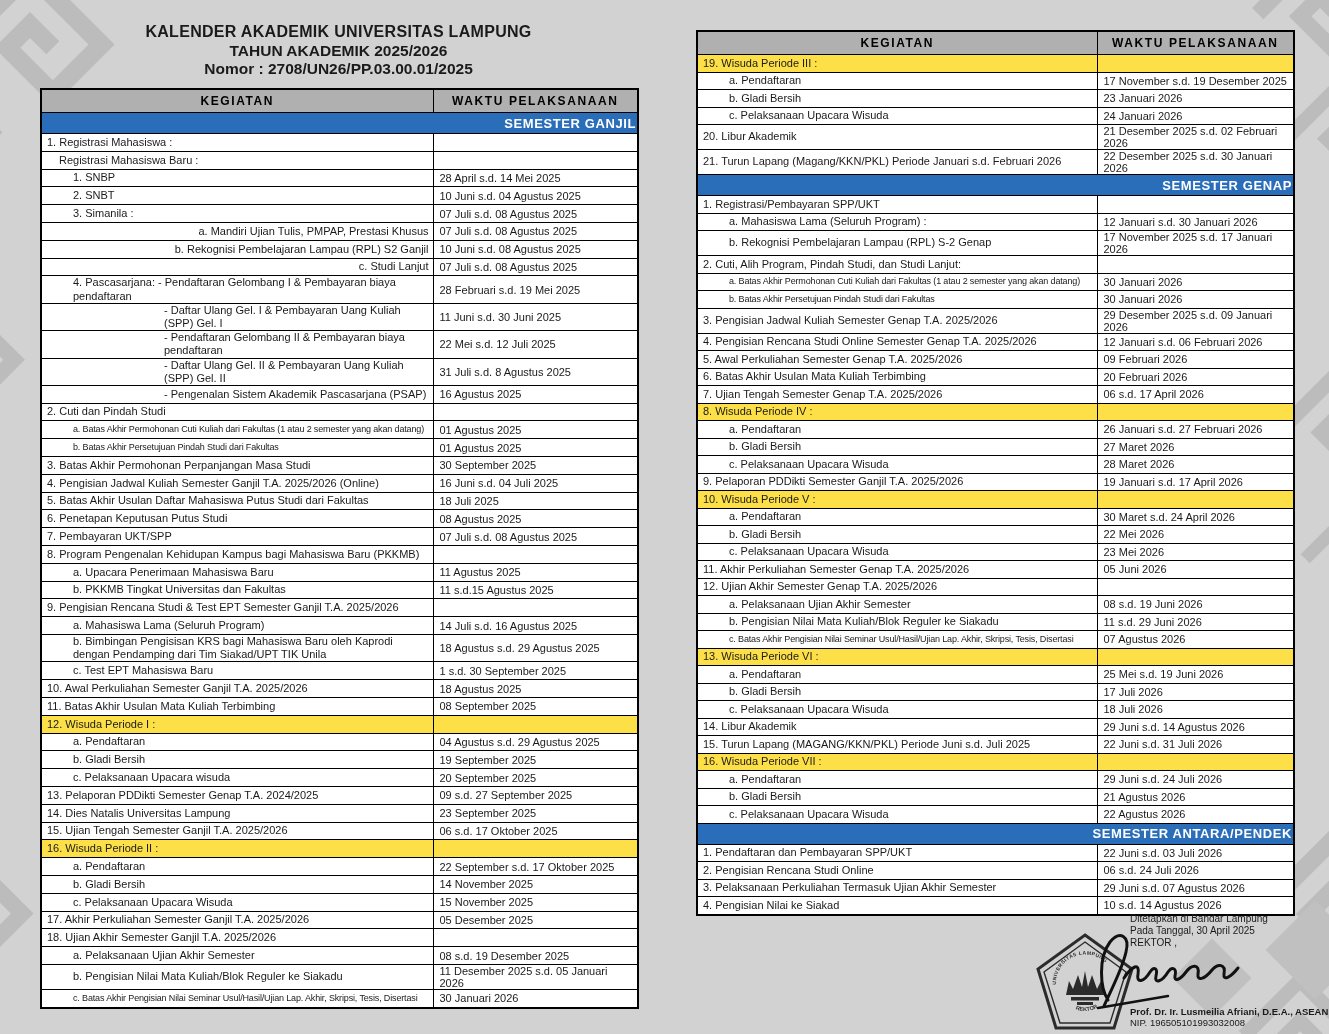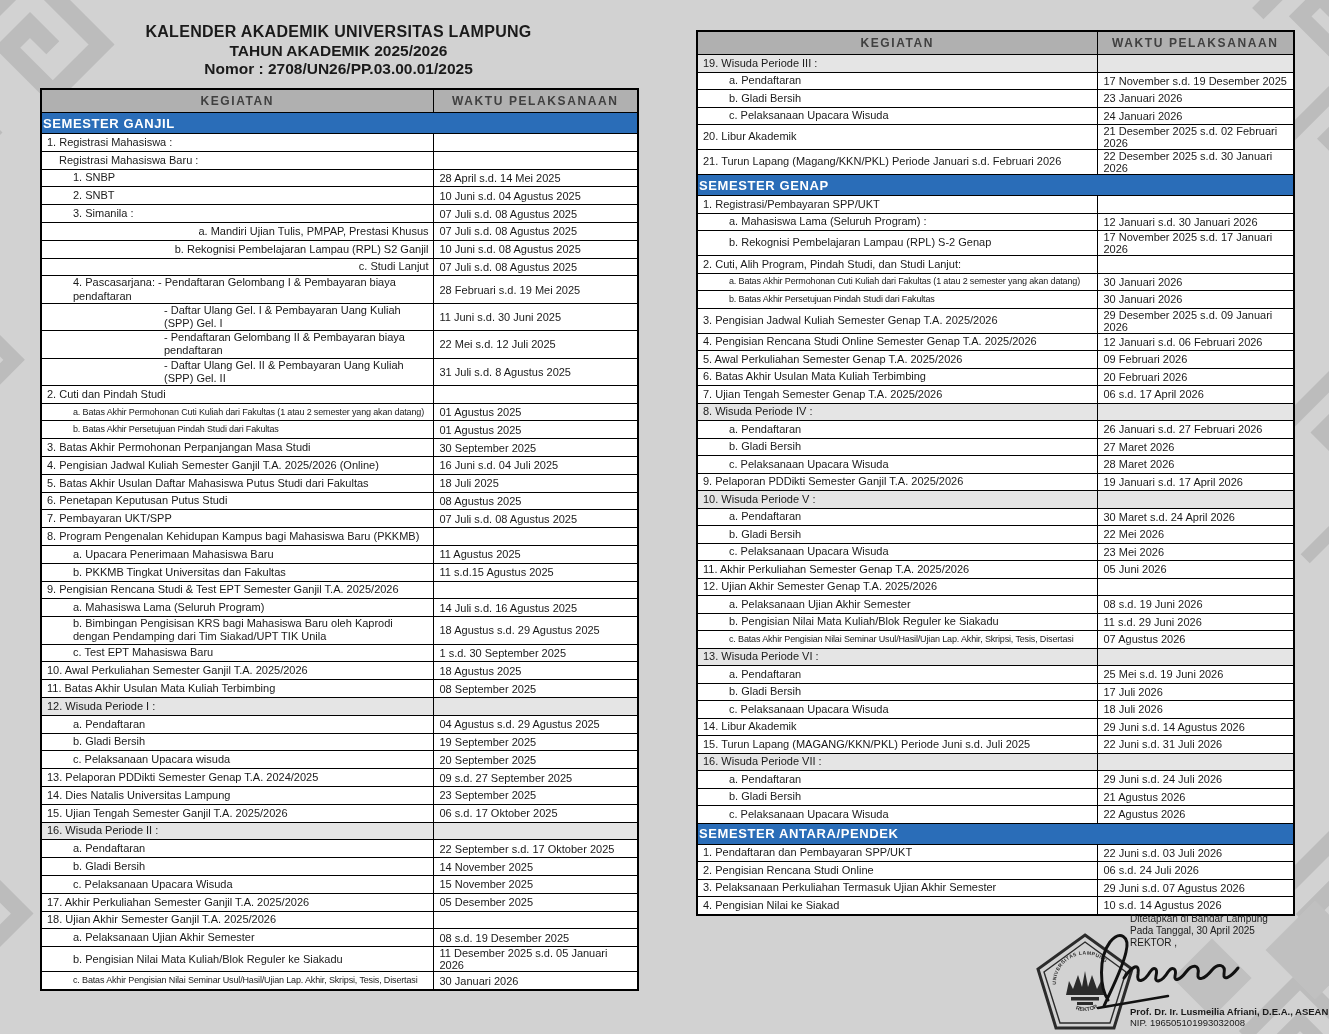--- a/index.html
+++ b/index.html
@@ -14,36 +14,36 @@
   
   #title{left:40px;top:22px;width:597px;text-align:center;line-height:1.22;}
   #title .t1{font-size:16px;font-weight:bold;letter-spacing:.3px;}
   #title .t2{font-size:15.5px;font-weight:bold;}
   #title .t3{font-size:15.5px;font-weight:bold;}
   
   table.cal{border-collapse:collapse;table-layout:fixed;width:597px;background:#fff;border:2px solid #000;}
   table.cal td,table.cal th{border:1px solid #000;vertical-align:middle;overflow:hidden;}
   table.cal th{
     background:#b0b0b0;font-size:12px;font-weight:bold;letter-spacing:1.6px;
-    color:#404040;height:20px;text-align:center;
+    color:#000000;height:20px;text-align:center;
   }
   tr.banner-row td{
     background:#2a6db8;color:#fff;font-weight:bold;font-size:13px;
-    text-align:left;letter-spacing:.6px;height:18px;
+    text-align:right;letter-spacing:.6px;height:18px;
   }
   td.act{font-size:11px;padding:0 4px 0 5px;height:16.5px;line-height:1.2;}
   td.date{font-size:11px;padding:0 4px 0 6px;height:16.5px;}
   #left-table  td.act, #left-table  td.date{height:16.8px;}
   .ind0{padding-left:5px!important;}
   .ind1{padding-left:17px!important;}
   .ind2{padding-left:31px!important;}
   .ind3{padding-left:46px!important;text-align:right;}
   .ind5{padding-left:122px!important;}
   td.small{font-size:9px;letter-spacing:-.15px;}
-  tr.hl td{background:#e5e5e5;}
+  tr.hl td{background:#fde047;}
   #left-table{left:40px;top:88px;}
   #right-table{left:696px;top:30px;}
   
   #sign-block{left:1086px;top:913px;width:240px;font-size:10px;line-height:1.22;margin-left:44px;}
   #sign-block .name{font-weight:bold;font-size:9.5px;margin-top:56px;white-space:nowrap;}
   #sign-block .nip{font-size:9.5px;}
   #stamp{left:1035px;top:933px;width:100px;height:100px;z-index:2;}
   #autograph{left:1080px;top:928px;width:190px;height:85px;z-index:3;}
 </style>
 </head>
@@ -137,20 +137,24 @@
       </tr>
       <tr class="">
         <td class="act ind5">- Pendaftaran Gelombang II  &amp; Pembayaran biaya pendaftaran</td>
         <td class="date">22 Mei s.d. 12 Juli 2025</td>
       </tr>
       <tr class="">
         <td class="act ind5">- Daftar Ulang Gel. II &amp; Pembayaran Uang Kuliah (SPP) Gel. II</td>
         <td class="date">31 Juli s.d. 8 Agustus 2025</td>
       </tr>
       <tr class="">
+        <td class="act ind5">- Pengenalan Sistem Akademik Pascasarjana (PSAP)</td>
+        <td class="date">16 Agustus 2025</td>
+      </tr>
+      <tr class="">
         <td class="act ind0">2. Cuti dan Pindah Studi</td>
         <td class="date"></td>
       </tr>
       <tr class="">
         <td class="act ind2 small">a. Batas Akhir Permohonan Cuti Kuliah dari Fakultas (1 atau 2 semester yang akan datang)</td>
         <td class="date">01 Agustus 2025</td>
       </tr>
       <tr class="">
         <td class="act ind2 small">b. Batas Akhir Persetujuan Pindah Studi dari Fakultas</td>
         <td class="date">01 Agustus 2025</td>

